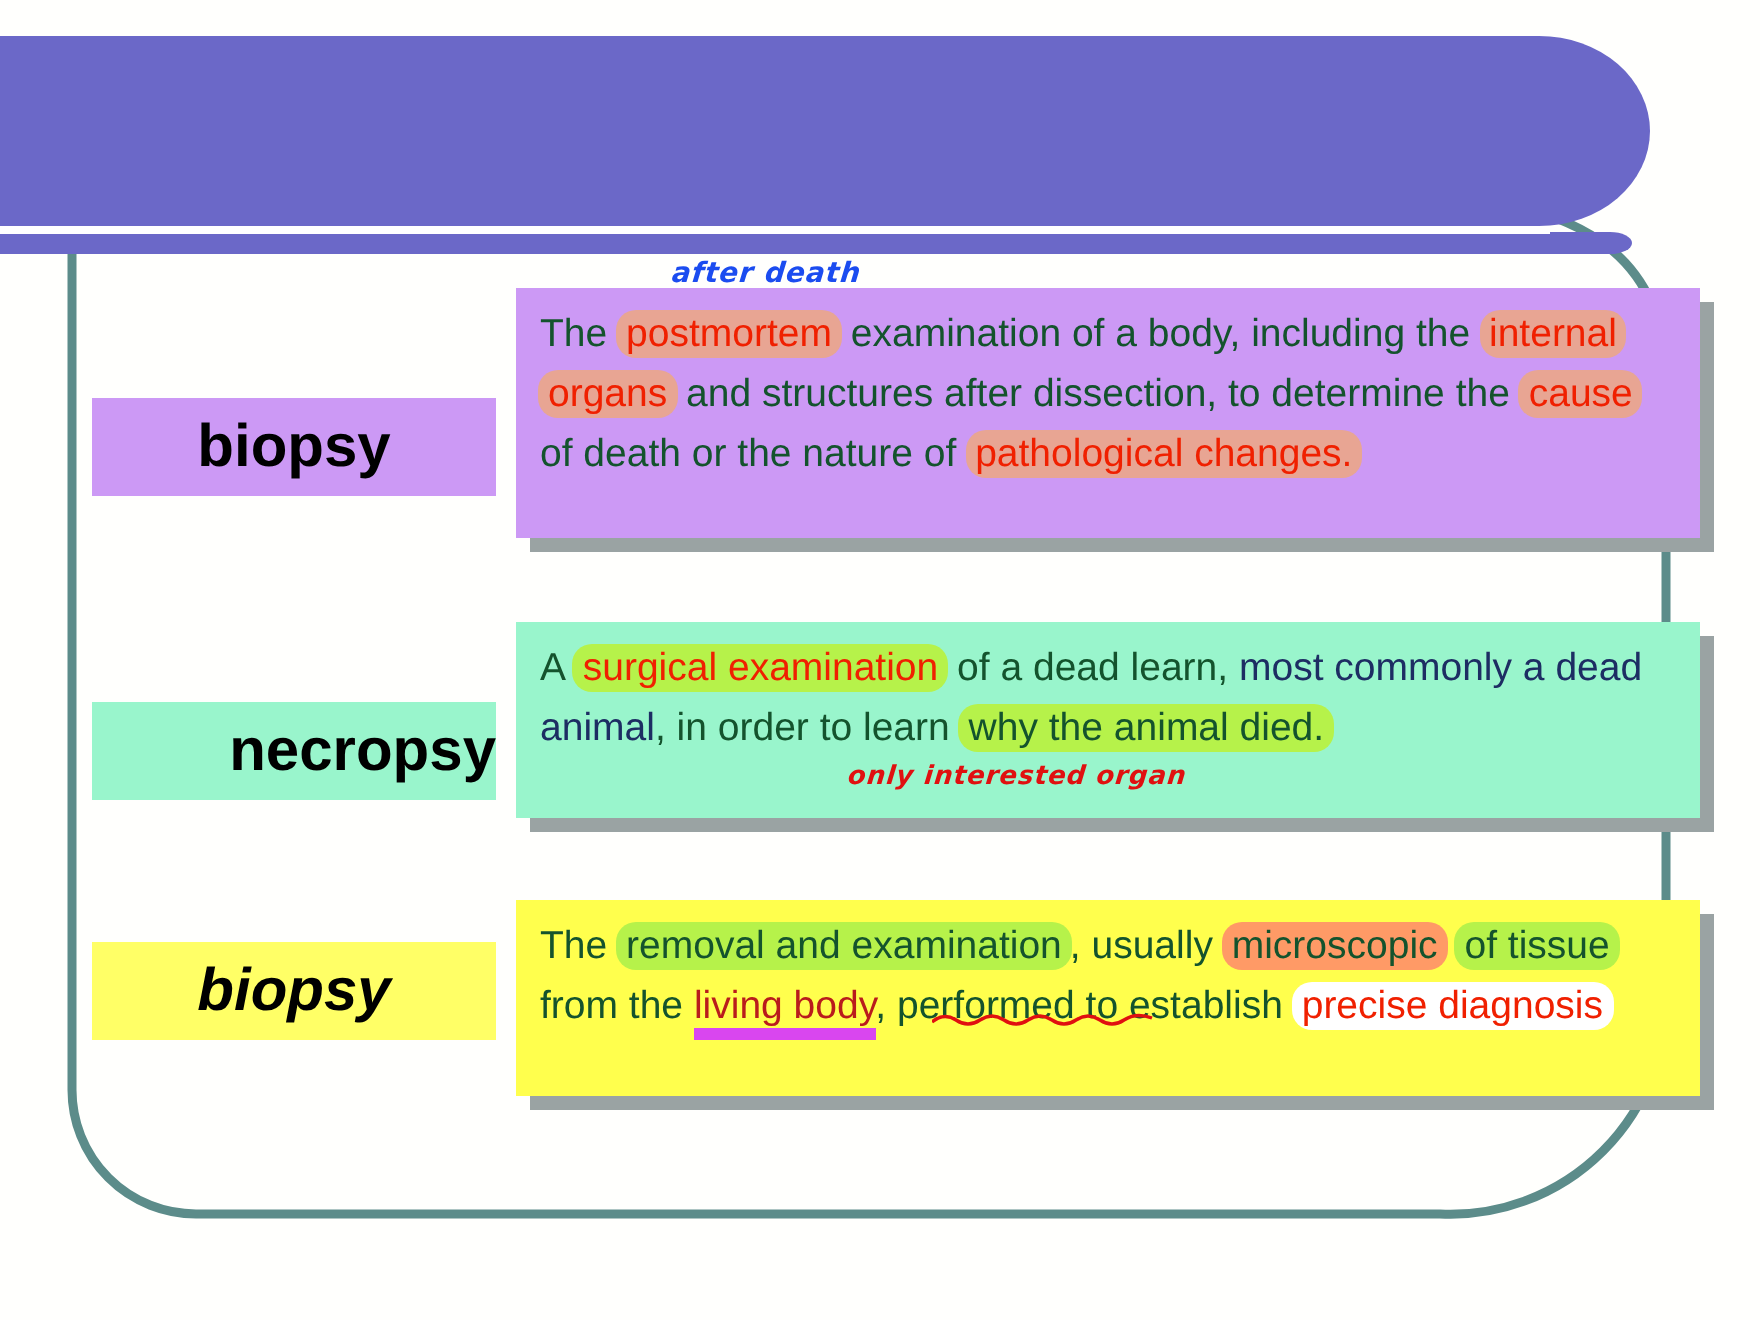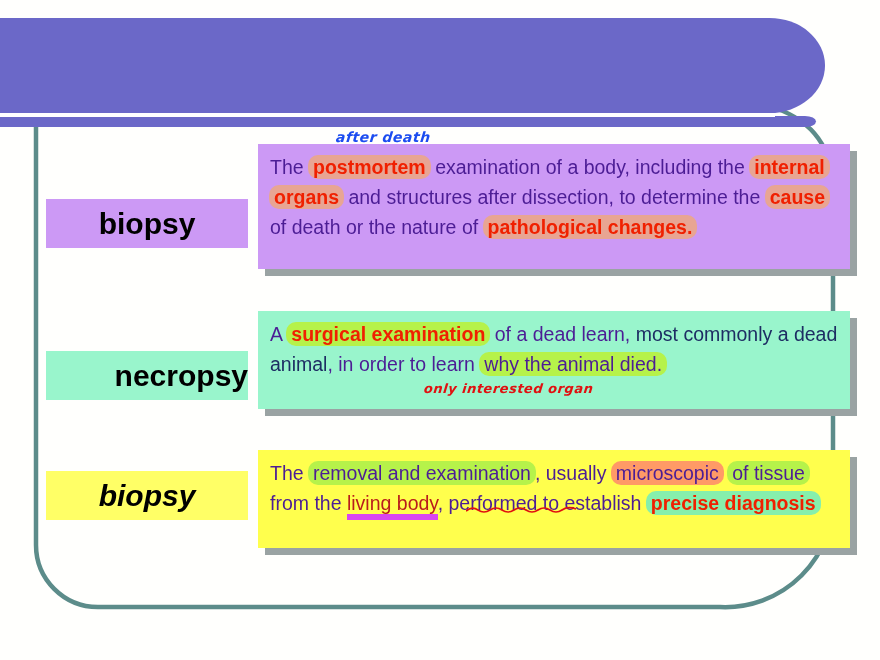--- a/index.html
+++ b/index.html
@@ -82,26 +82,26 @@
 
   
   .hl{
     border-radius:10px;
     padding:1px 5px;
     margin:0 -1px;
     box-decoration-break:clone;
     -webkit-box-decoration-break:clone;
   }
   .hl-salmon{background:#e8a593;}
-  .hl-salmon2{background:#86efac;}
+  .hl-salmon2{background:#ffffff;}
   .hl-lime  {background:#b6f24a;}
   .hl-orange{background:#ff9a66;}
-  .red    {color:#f02000;font-weight:bold;}
+  .red    {color:#f02000;}
   .navy   {color:#1d2d63;}
-  .blk    {color:#4c1d95;}
+  .blk    {color:#14532d;}
 
   
   .livingbody{
     position:relative;
     color:#b91c1c;
     border-bottom:6px solid #d946ef;
   }
   .squiggle{
     position:absolute;
     left:466px; top:505px;

